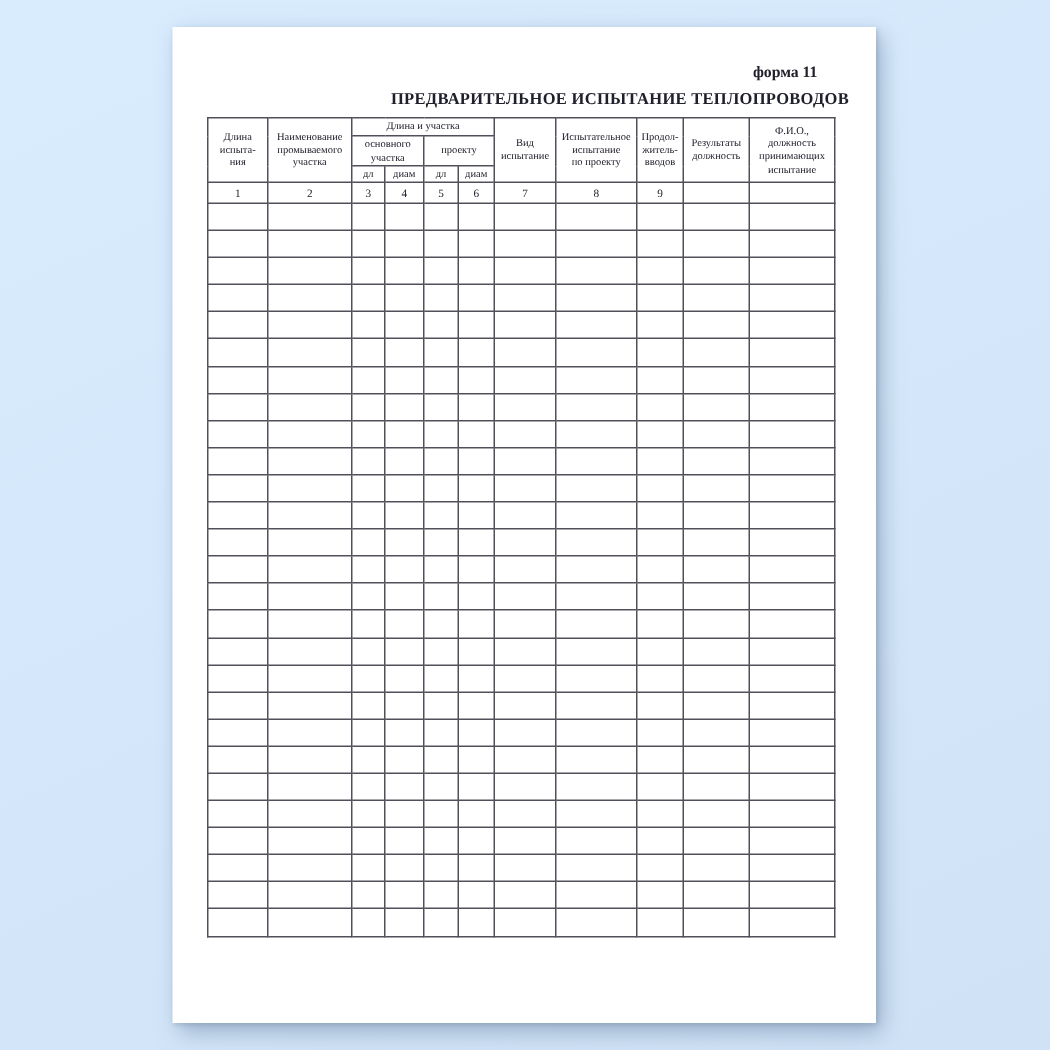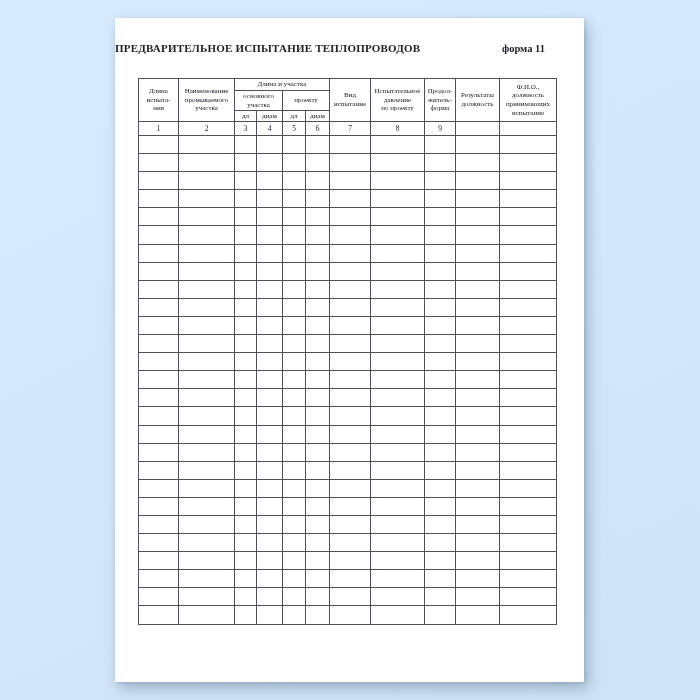--- a/index.html
+++ b/index.html
@@ -25,25 +25,25 @@
     box-shadow: 4px 6px 14px rgba(108, 133, 163, 0.55), 1px 1px 3px rgba(120, 140, 165, 0.35);
   }
   .title-row {
     position: absolute;
     top: 24px;
     left: 0;
     width: 100%;
     height: 16px;
   }
   .doc-title {
-    text-align: left;
+    text-align: right;
     font-size: 11px;
     font-weight: bold;
     letter-spacing: 0.2px;
-    margin: 0;
+    margin: 18px;
   }
   .form-label {
     position: absolute;
     right: 39px;
     top: 1px;
     font-size: 10.5px;
     font-weight: bold;
   }
   table.form-table {
     position: absolute;
@@ -101,25 +101,25 @@
         <td rowspan="3">Длина
 испыта-
 ния</td>
         <td rowspan="3">Наименование
 промываемого
 участка</td>
         <td colspan="4">Длина и участка</td>
         <td rowspan="3">Вид
 испытание</td>
         <td rowspan="3">Испытательное
-давление
+испытание
 по проекту</td>
         <td rowspan="3">Продол-
 житель-
-форма</td>
+вводов</td>
         <td rowspan="3">Результаты
 должность</td>
         <td rowspan="3">Ф.И.О.,
 должность
 принимающих
 испытание</td>
       </tr>
       <tr class="hdr-mid">
         <td colspan="2">основного
 участка</td>

